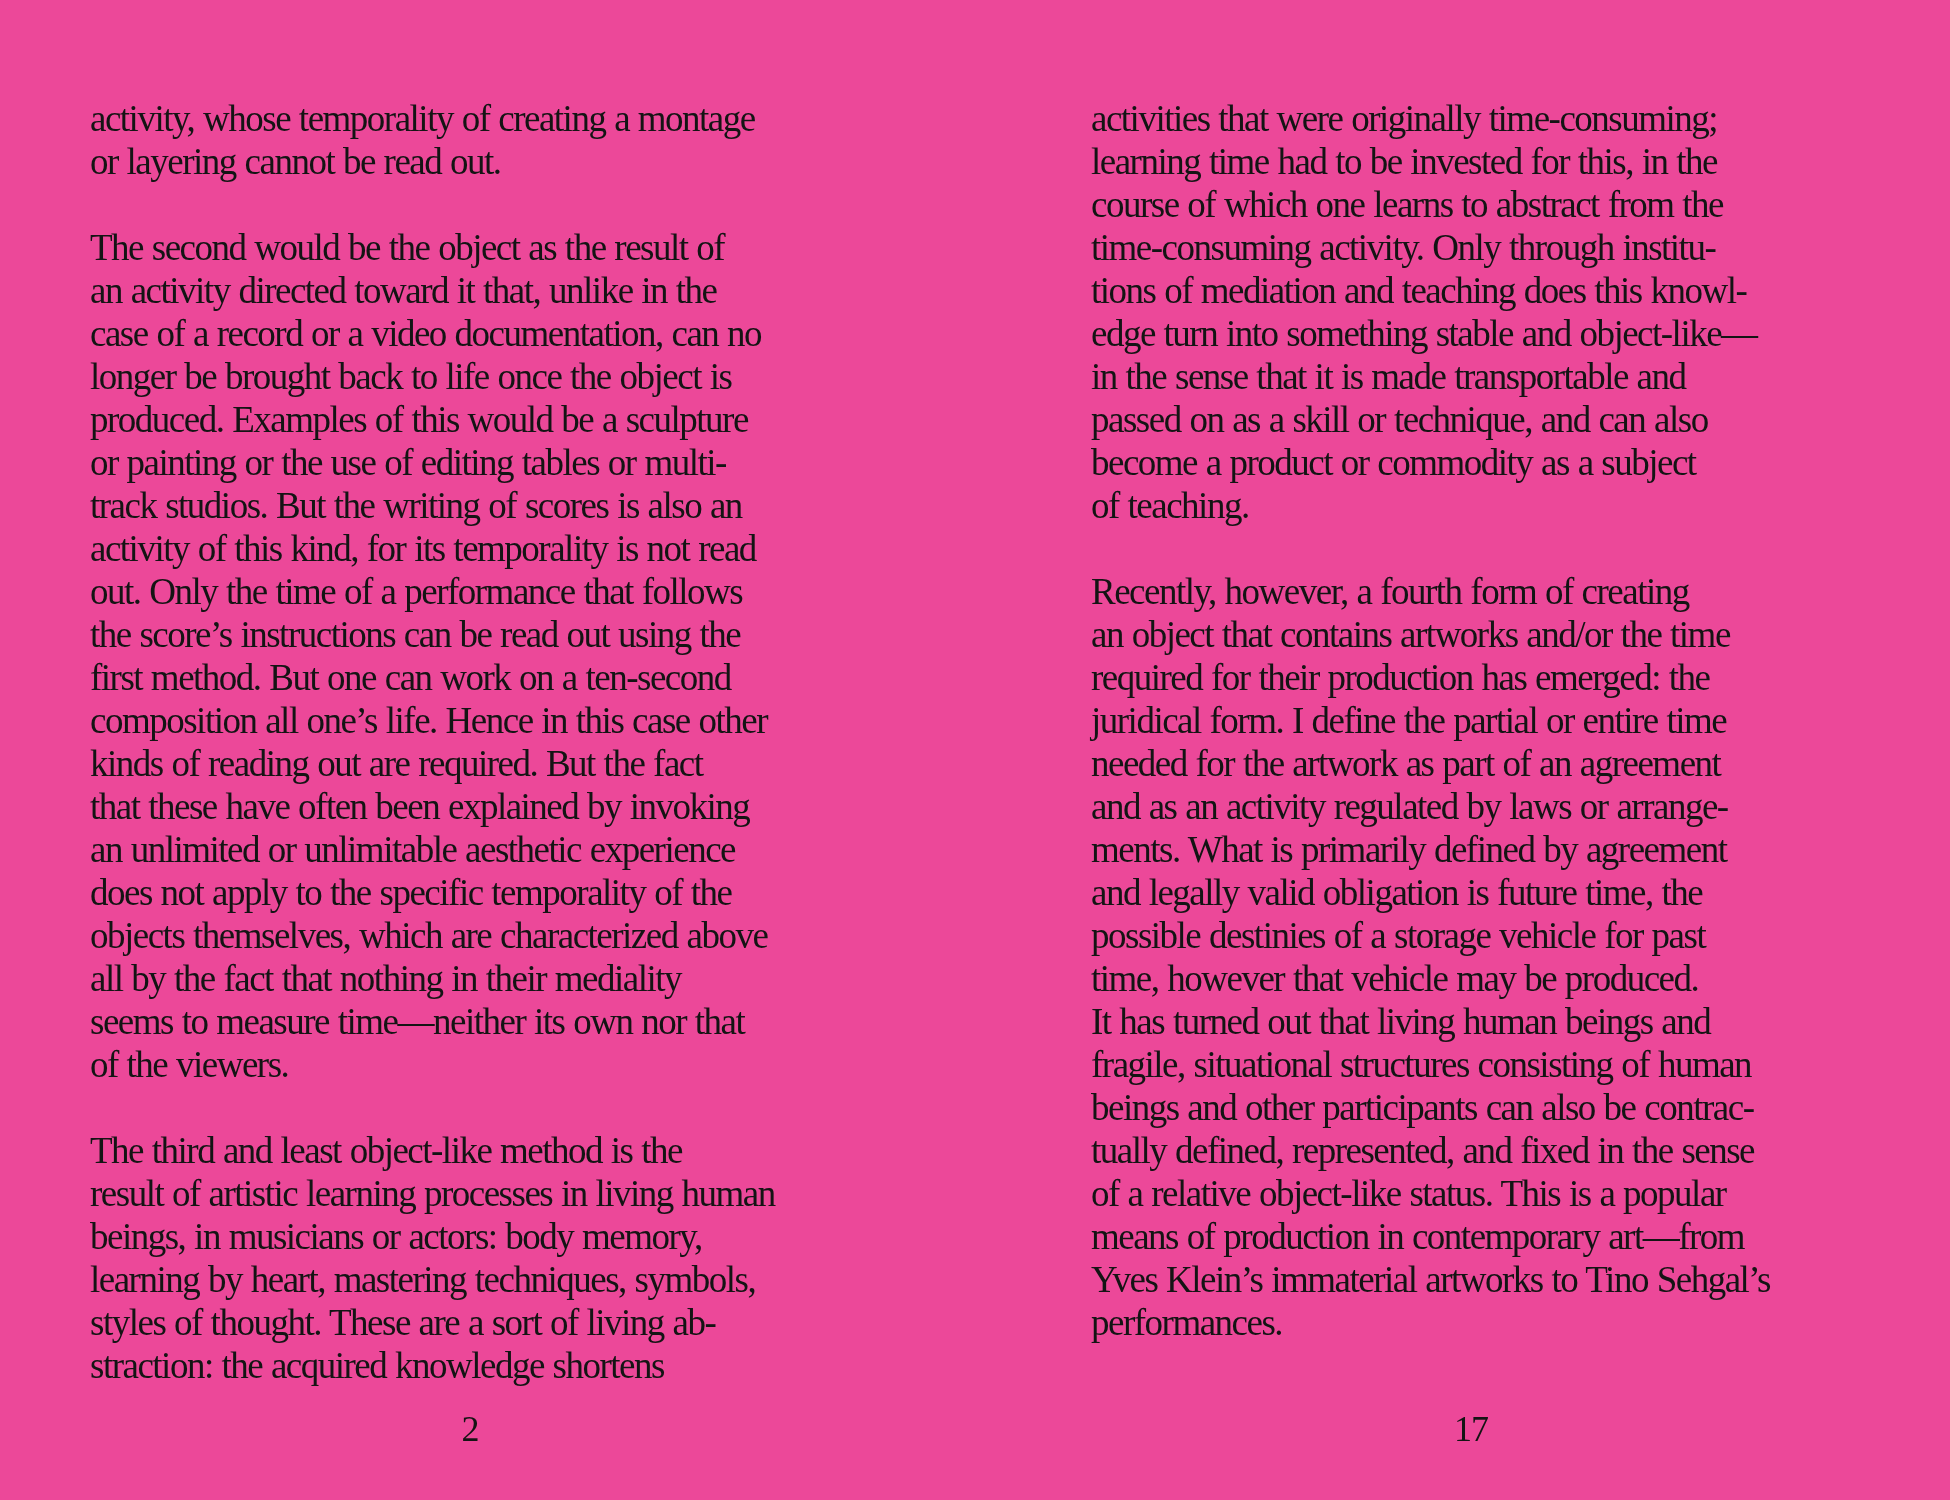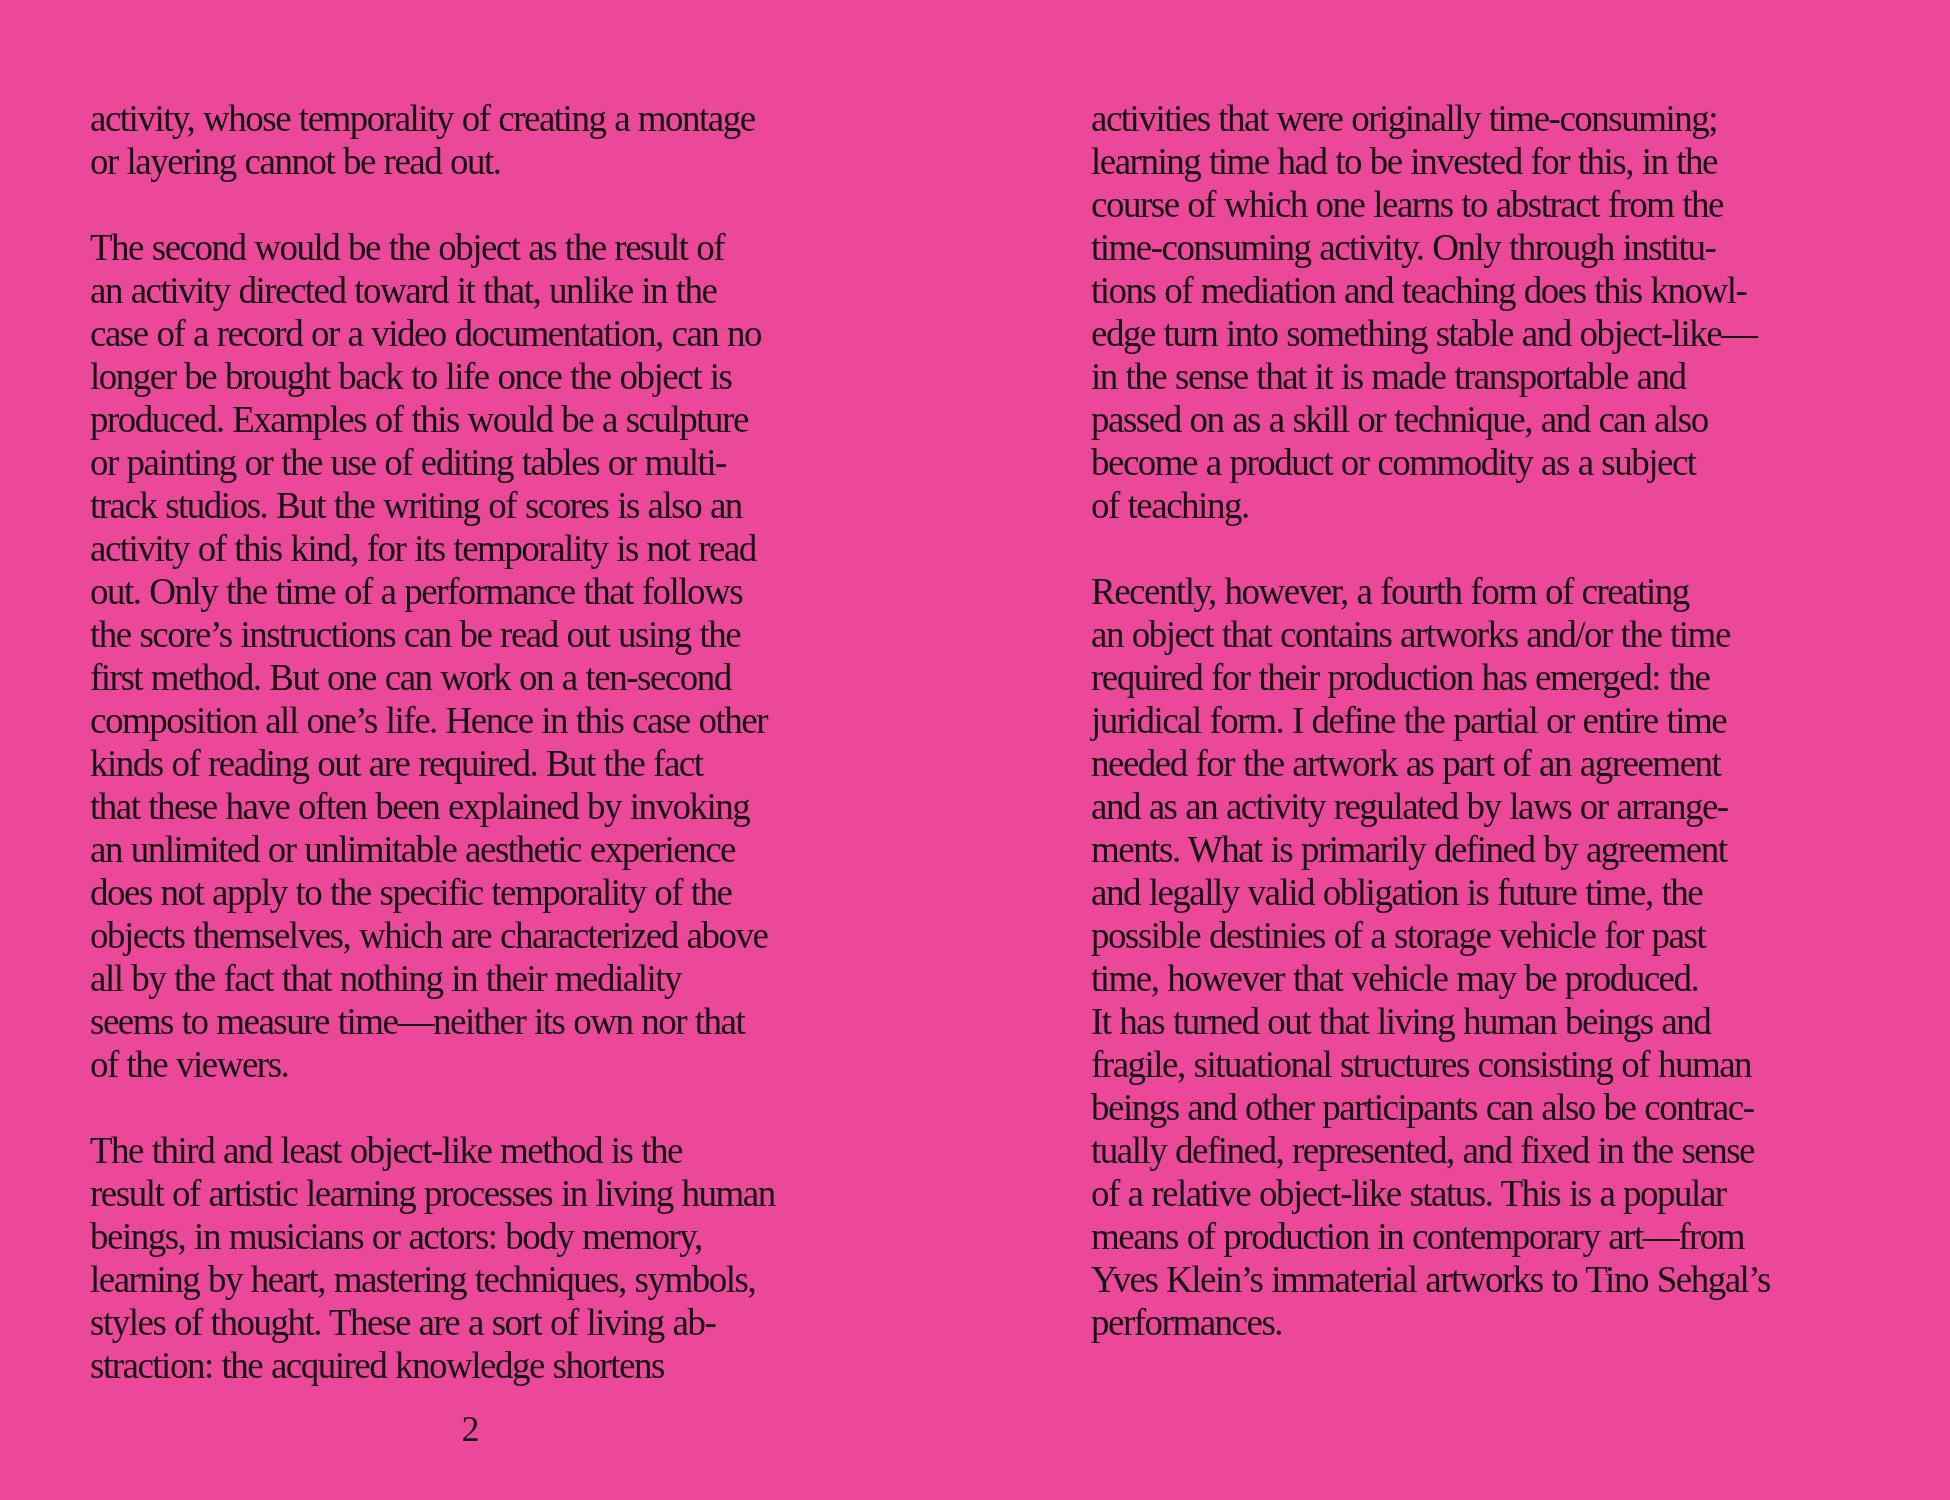--- a/index.html
+++ b/index.html
@@ -110,15 +110,16 @@
 possible destinies of a storage vehicle for past
 time, however that vehicle may be produced.
 It has turned out that living human beings and
 fragile, situational structures consisting of human
 beings and other participants can also be contrac-
 tually defined, represented, and fixed in the sense
 of a relative object-like status. This is a popular
 means of production in contemporary art—from
 Yves Klein’s immaterial artworks to Tino Sehgal’s
 performances.</div>
+    <div class="page-number right-num">17</div>
   </div>
 
 </div>
 
 </body></html>

